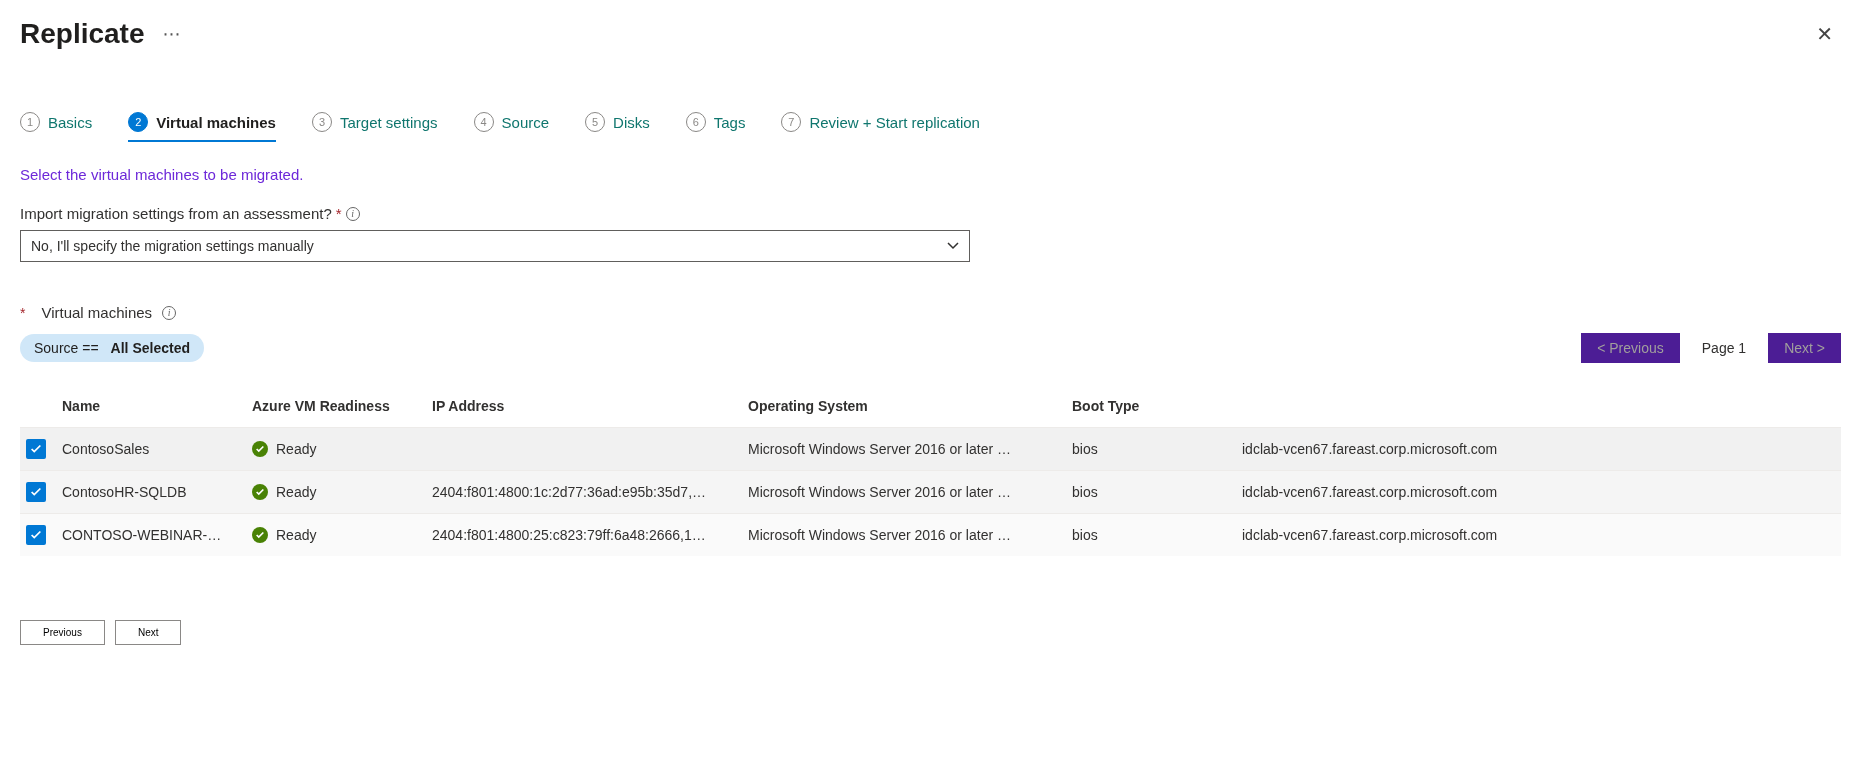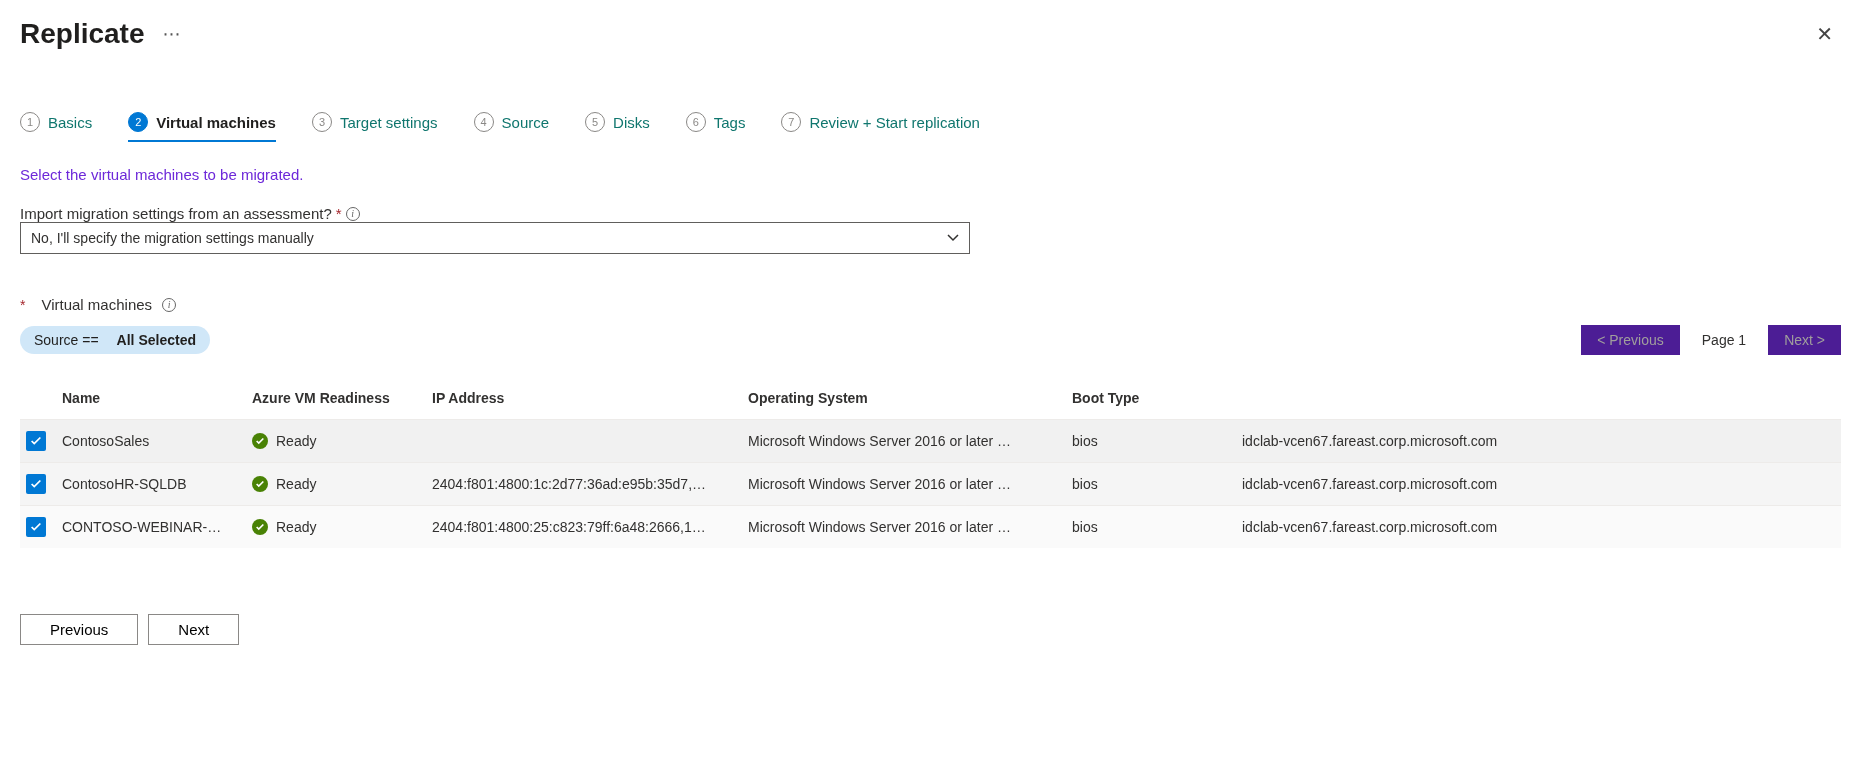--- a/index.html
+++ b/index.html
@@ -34,42 +34,42 @@
   .instr { margin-top: 26px; font-size: 15px; color: #6d28d9; }
 
   .field-label { display: flex; align-items: center; gap: 4px; margin-top: 22px; font-size: 15px; }
   .req { color: #a4262c; }
   .info-icon {
     width: 14px; height: 14px; border: 1px solid #666; border-radius: 50%;
     display: inline-flex; align-items: center; justify-content: center;
     font-size: 10px; color: #666; font-style: italic; font-family: Georgia, serif;
   }
   .dropdown {
-    width: 950px; height: 32px;
+    margin-top: 8px; width: 950px; height: 32px;
     border: 1px solid #605e5c; display: flex; align-items: center;
     justify-content: space-between; padding: 0 10px; cursor: pointer;
   }
   .chev { width: 12px; height: 12px; }
 
   .section-head { display: flex; align-items: center; gap: 10px; margin-top: 42px; }
   .section-head .req { margin-right: 6px; }
   .section-title { font-size: 15px; color: #323130; }
 
   .toolbar { display: flex; align-items: center; gap: 40px; margin-top: 12px; }
   .search-wrap {
     display: flex; align-items: center; width: 504px; height: 30px;
     border: 1px solid #605e5c; padding: 0 6px 0 8px; gap: 6px;
   }
   .search-icon { width: 14px; height: 14px; color: #0078d4; }
   .search-input { flex: 1; border: none; outline: none; font-size: 14px; color: #323130; }
   .clear-x { font-size: 16px; color: #444; cursor: pointer; padding: 0 2px; }
 
   .filter-pill {
     background: #d0e7f8; color: #201f1e; padding: 6px 14px;
-    border-radius: 16px; font-size: 14px; display: flex; gap: 18px;
+    border-radius: 16px; font-size: 14px; display: flex; gap: 12px;
   }
   .filter-pill b { font-weight: 700; }
 
   .pager { margin-left: auto; display: flex; align-items: center; gap: 22px; }
   .pager-btn {
     background: #4c1d95; color: #a19f9d; padding: 7px 16px;
     font-size: 14px; cursor: not-allowed; border: none;
   }
   .pager-label { color: #323130; }
 
@@ -92,22 +92,22 @@
   .ready-cell { display: flex; align-items: center; gap: 8px; }
   .ok-icon { width: 16px; height: 16px; background: #498205; border-radius: 50%;
              display: flex; align-items: center; justify-content: center; }
   .ok-icon svg { width: 10px; height: 10px; color: #fff; }
   
   .footer-fixed {
     position: fixed; left: 20px; bottom: 120px;
     display: flex; gap: 10px;
   }
   .btn {
-    border: 1px solid #8a8886; background: #fff; padding: 6px 29px;
-    font-size: 15px; cursor: pointer;
+    border: 1px solid #8a8886; background: #fff; padding: 6px 22px;
+    font-size: 10px; cursor: pointer;
   }
 </style>
 </head>
 <body>
 
 <div class="header">
   <div class="title">
     <h1>Replicate</h1>
     <span class="ellipsis">⋯</span>
   </div>

